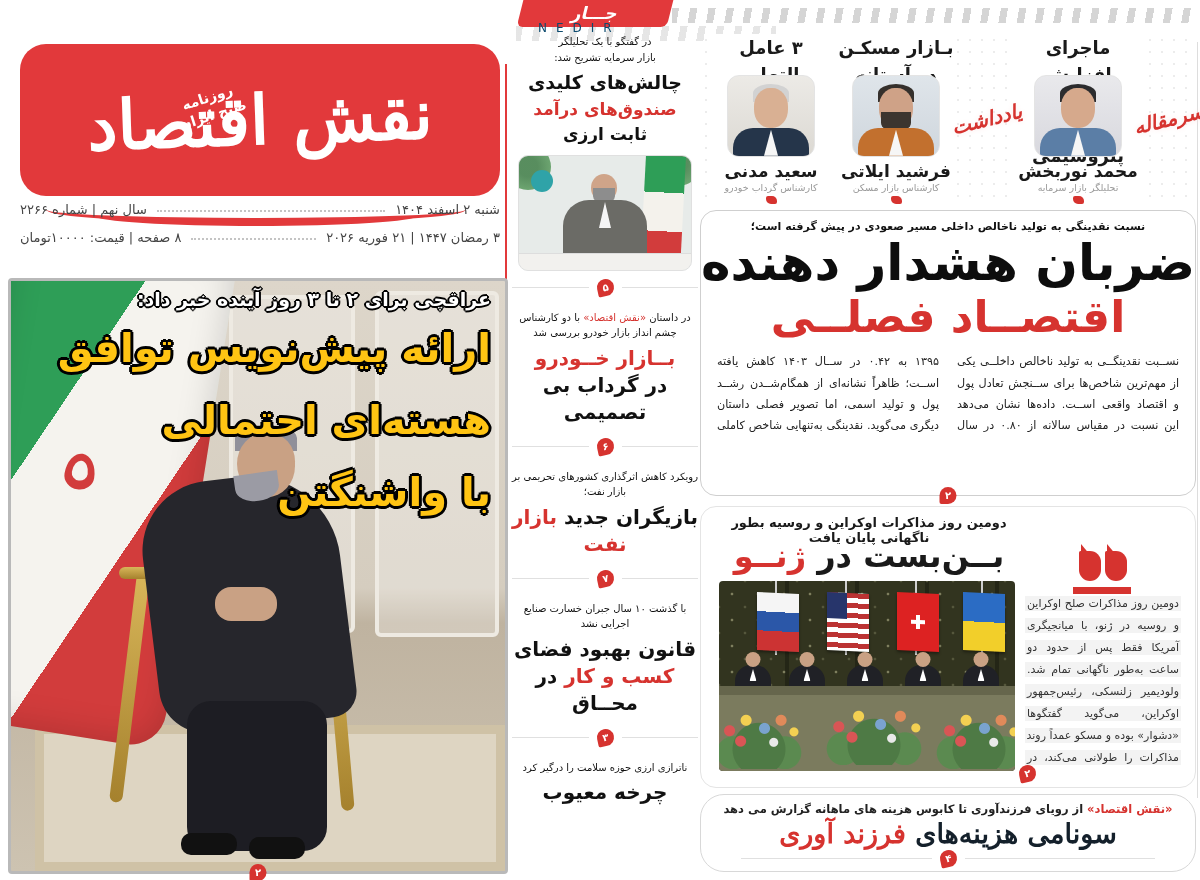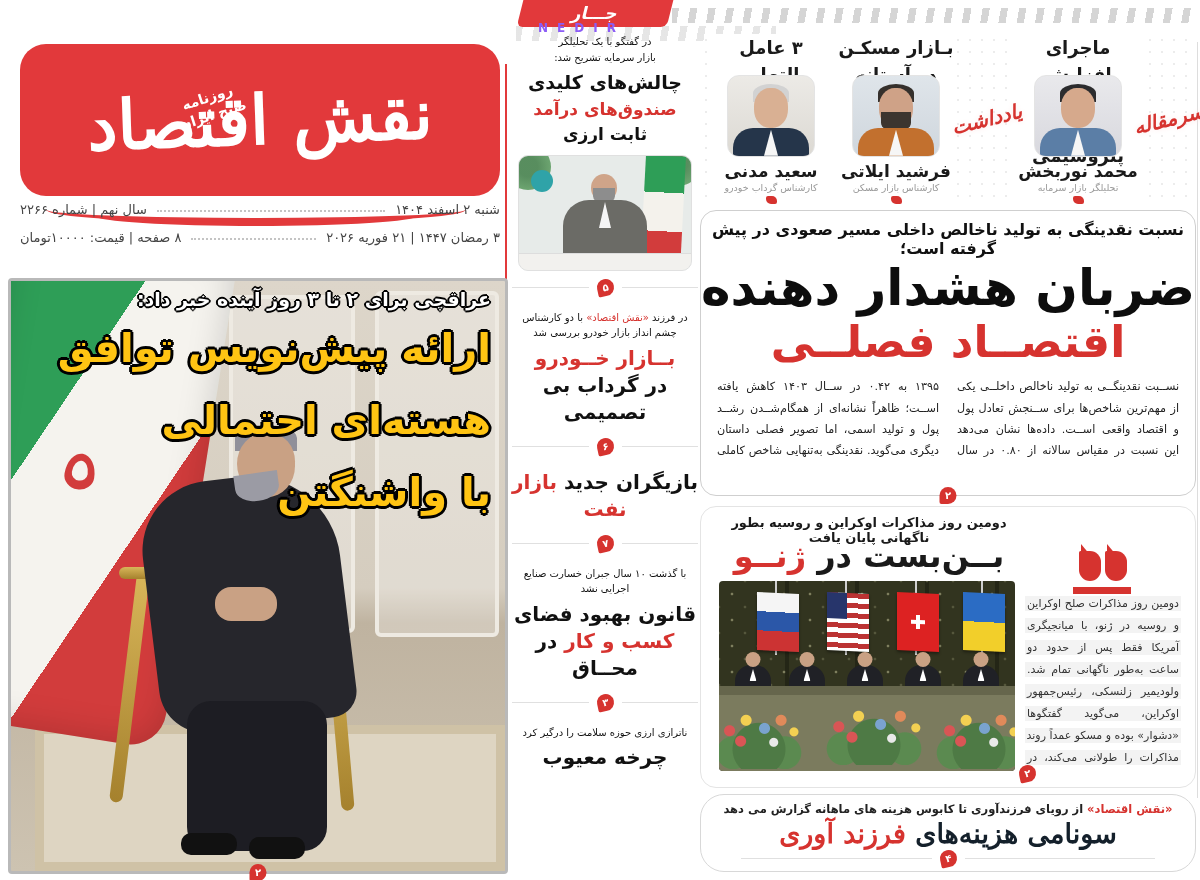--- a/index.html
+++ b/index.html
@@ -5,21 +5,21 @@
   html,body{margin:0;padding:0;background:#fff;}
   #page{position:relative;width:1200px;height:880px;background:#ffffff;overflow:hidden;
         font-family:"DejaVu Sans",sans-serif;color:#1a1a1a;}
 
   
   .wm-dashes{position:absolute;height:15px;opacity:.75;
       background:repeating-linear-gradient(100deg,#c7c7c7 0 7px,transparent 7px 18px);}
   .wm-banner{position:absolute;left:520px;top:0;width:150px;height:27px;background:#e2393b;
       color:#fff;font-weight:bold;font-size:17px;line-height:27px;text-align:center;
       border-radius:0 0 6px 6px;transform:skewX(-14deg);letter-spacing:4px;}
-  .wm-ghost{position:absolute;left:538px;top:21px;color:#8b5cf6;font-size:12px;letter-spacing:9px;font-weight:bold;}
+  .wm-ghost{position:absolute;left:538px;top:21px;color:#0c4a6e;font-size:12px;letter-spacing:9px;font-weight:normal;}
 
   
   .logo-box{position:absolute;left:20px;top:44px;width:480px;height:152px;background:#e2393b;
       border-radius:26px;display:flex;align-items:center;justify-content:center;}
   .logo-main{color:#fff;font-size:68px;font-weight:bold;transform:rotate(-2deg);line-height:1;
       font-family:"DejaVu Serif",serif;white-space:nowrap;}
   .logo-sub{position:absolute;left:150px;top:44px;color:#fff;font-size:14px;font-weight:bold;
       transform:rotate(-18deg);text-align:center;line-height:1.3;width:80px;}
   .swoosh1{position:absolute;left:46px;top:196px;width:420px;height:22px;border-bottom:5px solid #e2393b;
       border-radius:0 0 100% 100%;}
@@ -77,21 +77,21 @@
   .c-body{position:absolute;left:50%;bottom:-6px;transform:translateX(-50%);width:76px;height:34px;border-radius:20px 20px 0 0;}
   .c-shirt{position:absolute;left:50%;bottom:0;transform:translateX(-50%);width:14px;height:26px;background:#f6f6f6;
       clip-path:polygon(50% 0,0 100%,100% 100%);}
   .cname{font-size:17px;font-weight:bold;margin-top:4px;}
   .crole{font-size:9.5px;color:#999;margin-top:1px;}
   .cmark{width:11px;height:9px;background:#d6332f;border-radius:2px 5px 2px 5px;margin-top:3px;}
 
   
   .lead-box{position:absolute;left:700px;top:210px;width:494px;height:284px;border:1px solid #cfcfcf;
       border-radius:16px;background:#fff;}
-  .lead-kicker{margin-top:9px;text-align:center;font-size:16px;font-weight:bold;color:#111;}
+  .lead-kicker{margin-top:9px;text-align:center;font-size:11px;font-weight:bold;color:#111;}
   .lead-t1{text-align:center;font-size:50px;font-weight:bold;line-height:1.2;letter-spacing:-1px;color:#0d0d0d;}
   .lead-t2{text-align:center;font-size:44px;font-weight:bold;line-height:1.1;color:#d6332f;letter-spacing:-1px;}
   .lead-body{margin:10px 16px 0;height:106px;overflow:hidden;column-count:2;column-gap:18px;
       font-size:11.2px;line-height:1.9;text-align:justify;color:#222;}
   .lead-pin{position:absolute;left:50%;bottom:-9px;transform:translateX(-50%);}
 
   
   .gen-box{position:absolute;left:700px;top:506px;width:494px;height:280px;border:1px solid #e4e4e4;border-radius:16px;background:#fff;}
   .gen-kicker{position:absolute;left:8px;top:8px;width:320px;text-align:center;font-size:13px;font-weight:bold;}
   .gen-title{position:absolute;left:8px;top:30px;width:320px;text-align:center;font-size:32px;font-weight:bold;letter-spacing:-1px;}
@@ -228,34 +228,35 @@
       </div>
       <div class="sep">
         <div class="hline"></div>
         <span class="pin">۵</span>
         <div class="hline"></div>
       </div>
     </div>
 
     <div class="teaser">
       <div class="kicker-s">
-        <span>در فرزند </span><span class="red">«نقش اقتصاد»</span><span> با دو کارشناس چشم انداز بازار خودرو بررسی شد</span>
+        <span>در داستان </span><span class="red">«نقش اقتصاد»</span><span> با دو کارشناس چشم انداز بازار خودرو بررسی شد</span>
       </div>
       <div class="t-title" style="margin-top:4px;">
         <span class="red">بــازار خــودرو</span><br>
         <span>در گرداب بی تصمیمی</span>
       </div>
       <div class="sep">
           <div class="hline"></div>
           <span class="pin">۶</span>
           <div class="hline"></div>
         </div>
     </div>
 
     <div class="teaser">
+      <div class="kicker-s">رویکرد کاهش اثرگذاری کشورهای تحریمی بر بازار نفت؛</div>
       <div class="t-title" style="margin-top:4px;">
         <span>بازیگران جدید </span><span class="red">بازار نفت</span>
       </div>
       <div class="sep">
           <div class="hline"></div>
           <span class="pin">۷</span>
           <div class="hline"></div>
         </div>
     </div>
 

